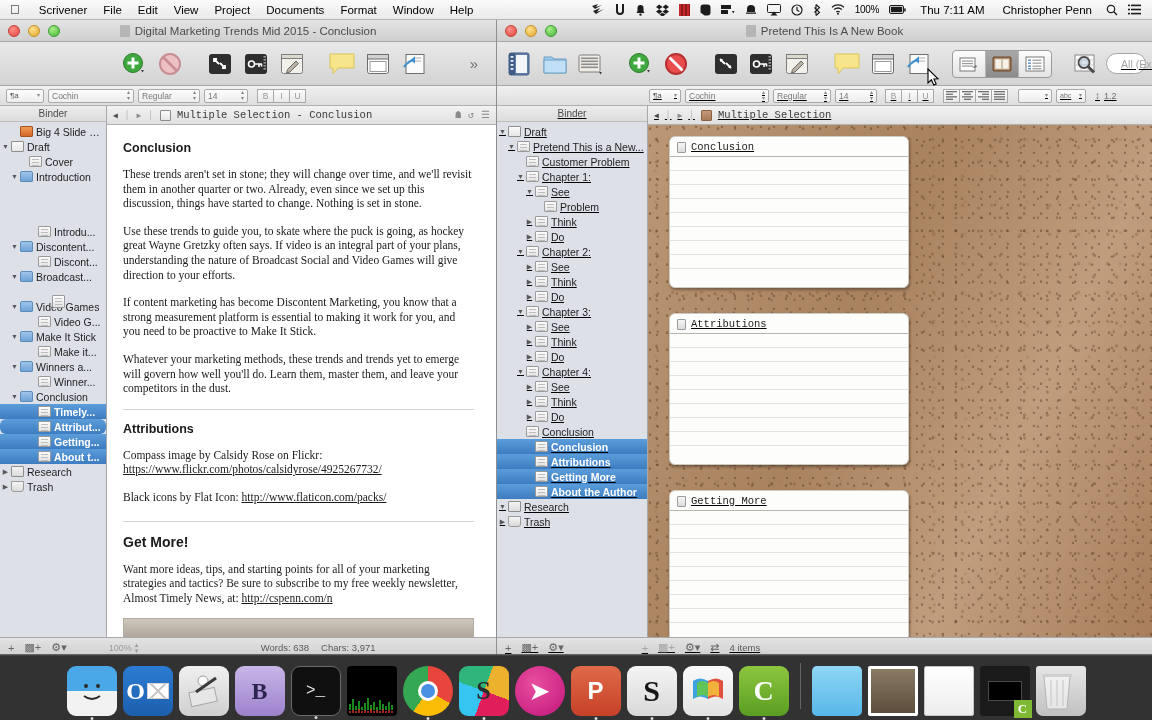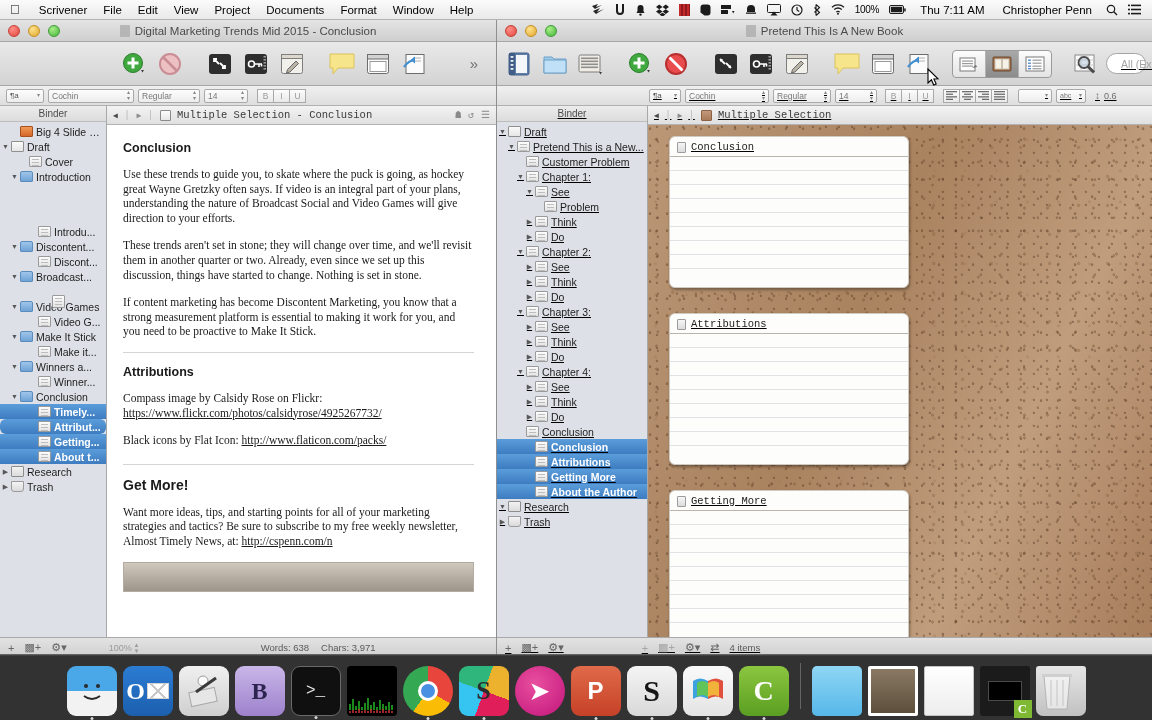--- a/index.html
+++ b/index.html
@@ -542,23 +542,24 @@
           <span class="right">
             <span>☗</span>
             <span>↺</span>
             <span>☰</span>
           </span>
         </div>
 
         <div class="docarea" style="flex:1;">
           <div class="page">
             <h3>Conclusion</h3>
+            <p>These trends aren't set in stone; they will change over time, and we'll revisit them in another quarter or two. Already, even since we set up this discussion, things have started to change. Nothing is set in stone.</p>
             <p>Use these trends to guide you, to skate where the puck is going, as hockey great Wayne Gretzky often says. If video is an integral part of your plans, understanding the nature of Broadcast Social and Video Games will give direction to your efforts.</p>
-            <p>These trends aren't set in stone; they will change over time, and we'll revisit them in another quarter or two. Already, even since we set up this discussion, things have started to change. Nothing is set in stone.</p>
             <p>If content marketing has become Discontent Marketing, you know that a strong measurement platform is essential to making it work for you, and you need to be proactive to Make It Stick.</p>
+            <p>Whatever your marketing methods, these trends and trends yet to emerge will govern how well you'll do. Learn them, master them, and leave your competitors in the dust.</p>
             <div class="hr"></div>
             <h3>Attributions</h3>
             <p><span>Compass image by Calsidy Rose on Flickr: </span><a href="#">https://www.flickr.com/photos/calsidyrose/4925267732/</a></p>
             <p><span>Black icons by Flat Icon: </span><a href="#">http://www.flaticon.com/packs/</a></p>
             <div class="hr" style="margin-top:16px;"></div>
             <h3 style="font-size:14px;">Get More!</h3>
             <p><span>Want more ideas, tips, and starting points for all of your marketing strategies and tactics? Be sure to subscribe to my free weekly newsletter, Almost Timely News, at: </span><a href="#">http://cspenn.com/n</a></p>
             <div class="photo"></div>
           </div>
         </div>
@@ -822,21 +823,21 @@
         </span>
       </div>
       <div class="fcombo" style="width:34px; margin-left:6px;">
         <span class="arrows" style="margin-left:auto;">▾</span>
       </div>
       <div class="fcombo" style="width:30px;">
         <span style="font-size:7px;">abc</span>
         <span class="arrows">▾</span>
       </div>
       <span style="margin-left:5px; color:#6e6e6e; font-size:10px;">↕</span>
-      <span style="color:#6e6e6e; font-size:9px;">0.6</span>
+      <span style="color:#6e6e6e; font-size:9px;">1.2</span>
     </div>
 
     <div style="display:flex; height:531px;">
 
       <div style="width:151px; border-right:1px solid #a8a8a8; display:flex; flex-direction:column;">
         <div class="binderhdr">Binder</div>
         <div class="binder" id="binder-right" style="flex:1; padding-top:2px;">
             <div class="brow" style="padding-left: 0px;">
               <span class="tw">▼</span>
               <span class="bi ic-draft"></span>

